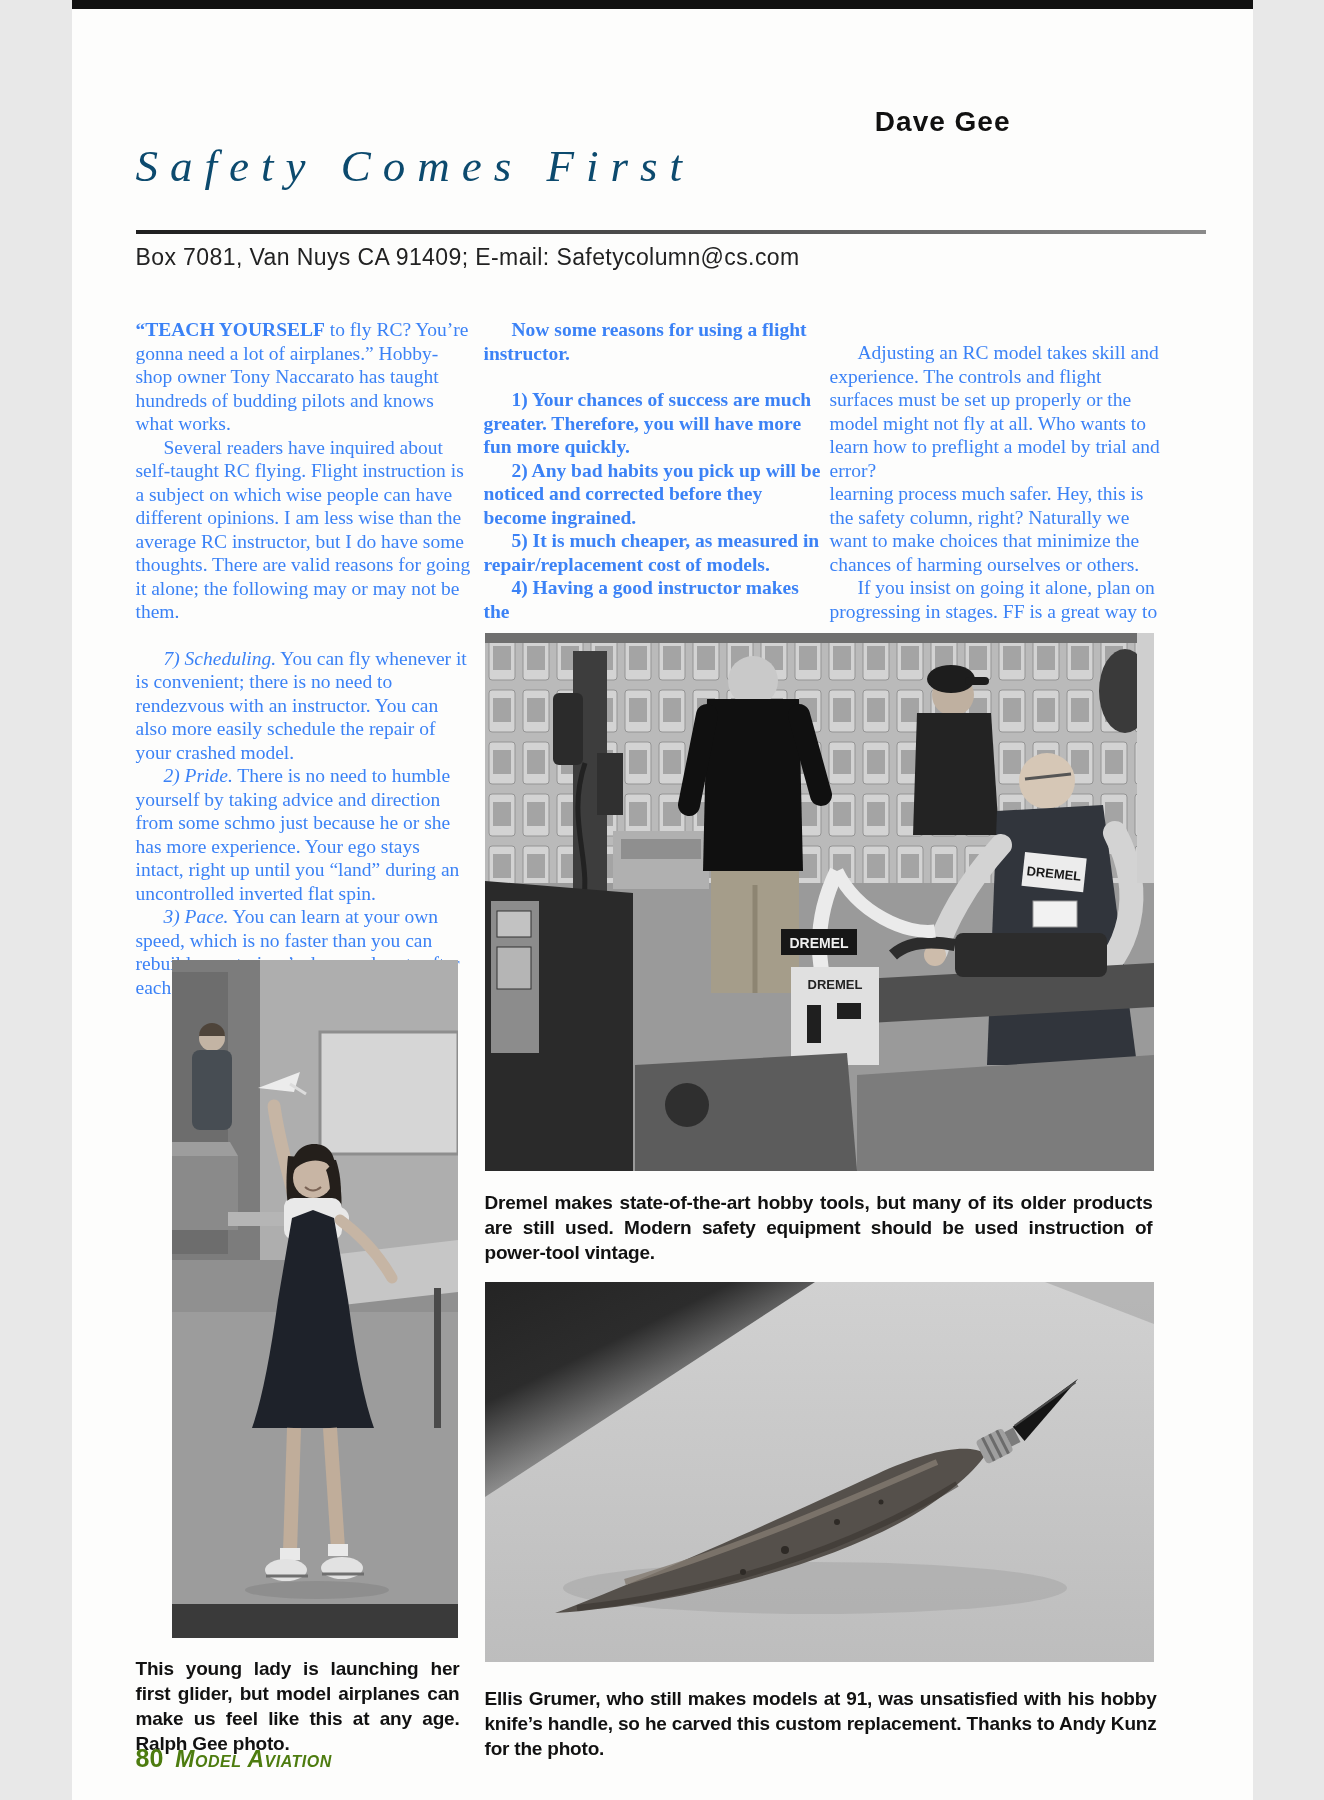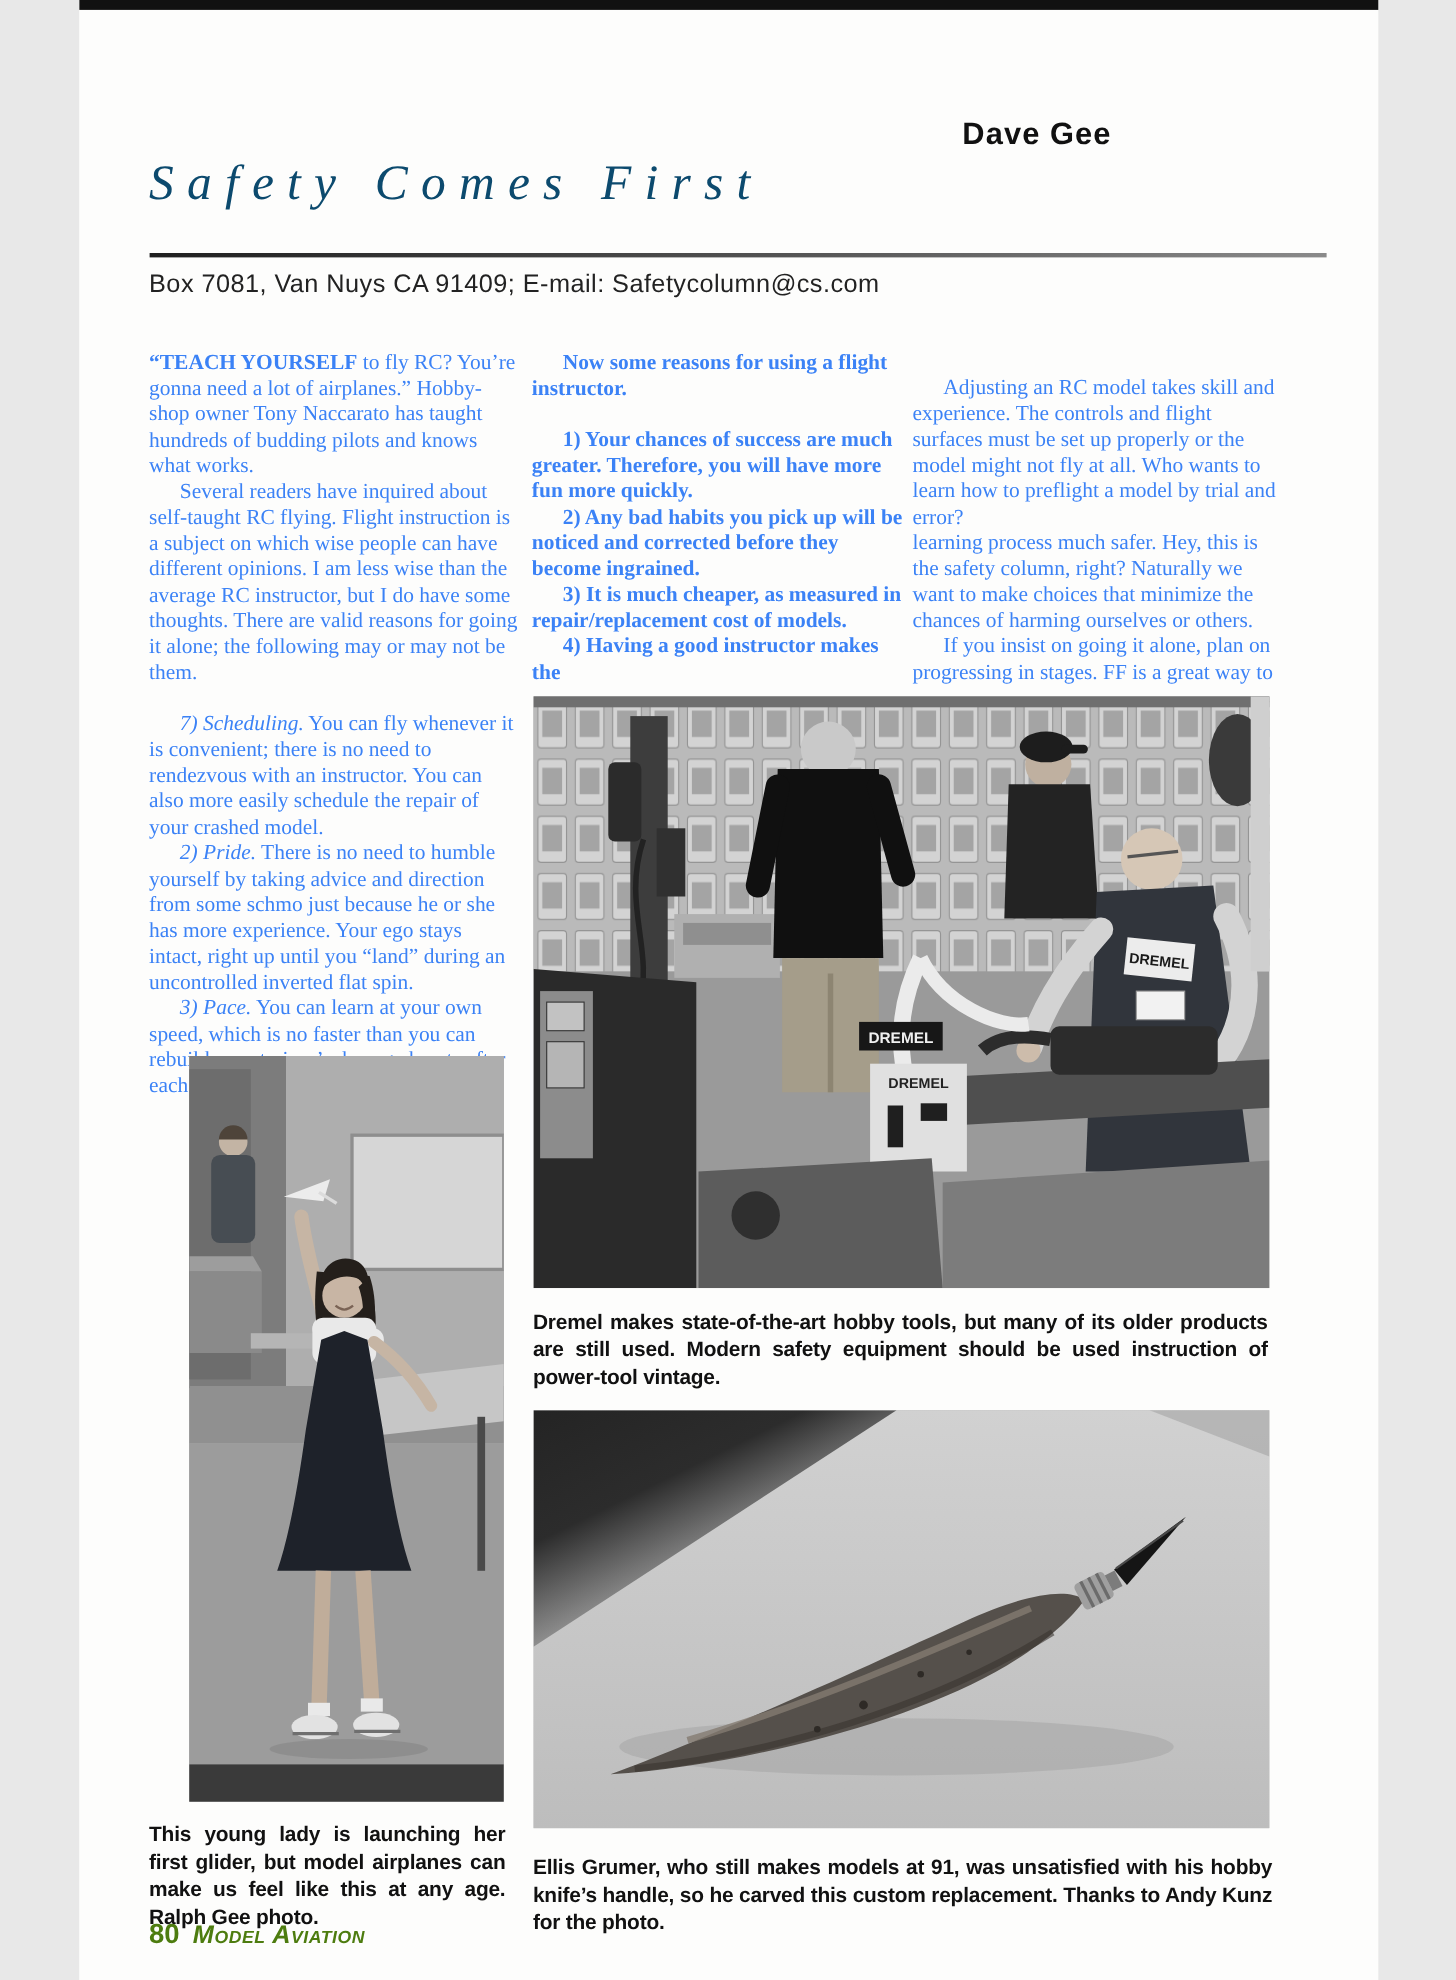--- a/index.html
+++ b/index.html
@@ -58,21 +58,21 @@
     <p class="para">Several readers have inquired about self-taught RC flying. Flight instruction is a subject on which wise people can have different opinions. I am less wise than the average RC instructor, but I do have some thoughts. There are valid reasons for going it alone; the following may or may not be them.</p>
     <p class="para gap"><span class="ital">7) Scheduling.</span><span> You can fly whenever it is convenient; there is no need to rendezvous with an instructor. You can also more easily schedule the repair of your crashed model.</span></p>
     <p class="para"><span class="ital">2) Pride.</span><span> There is no need to humble yourself by taking advice and direction from some schmo just because he or she has more experience. Your ego stays intact, right up until you “land” during an uncontrolled inverted flat spin.</span></p>
     <p class="para"><span class="ital">3) Pace.</span><span> You can learn at your own speed, which is no faster than you can rebuild your trainer’s damaged parts after each session.</span></p>
   </div>
 
   <div id="col2" class="abs body-col">
     <p class="para">Now some reasons for using a flight instructor.</p>
     <p class="para gap">1) Your chances of success are much greater. Therefore, you will have more fun more quickly.</p>
     <p class="para">2) Any bad habits you pick up will be noticed and corrected before they become ingrained.</p>
-    <p class="para">3) It is much cheaper, as measured in repair/replacement cost of models.</p>
+    <p class="para">5) It is much cheaper, as measured in repair/replacement cost of models.</p>
     <p class="para">4) Having a good instructor makes the</p>
   </div>
 
   <div id="col3" class="abs body-col">
     <p class="para gap">Adjusting an RC model takes skill and experience. The controls and flight surfaces must be set up properly or the model might not fly at all. Who wants to learn how to preflight a model by trial and error?</p>
     <p class="para first">learning process much safer. Hey, this is the safety column, right? Naturally we want to make choices that minimize the chances of harming ourselves or others.</p>
     <p class="para">If you insist on going it alone, plan on progressing in stages. FF is a great way to</p>
   </div>
 
   <svg id="glider-photo" class="abs photo" viewBox="0 0 286 678" xmlns="http://www.w3.org/2000/svg">

